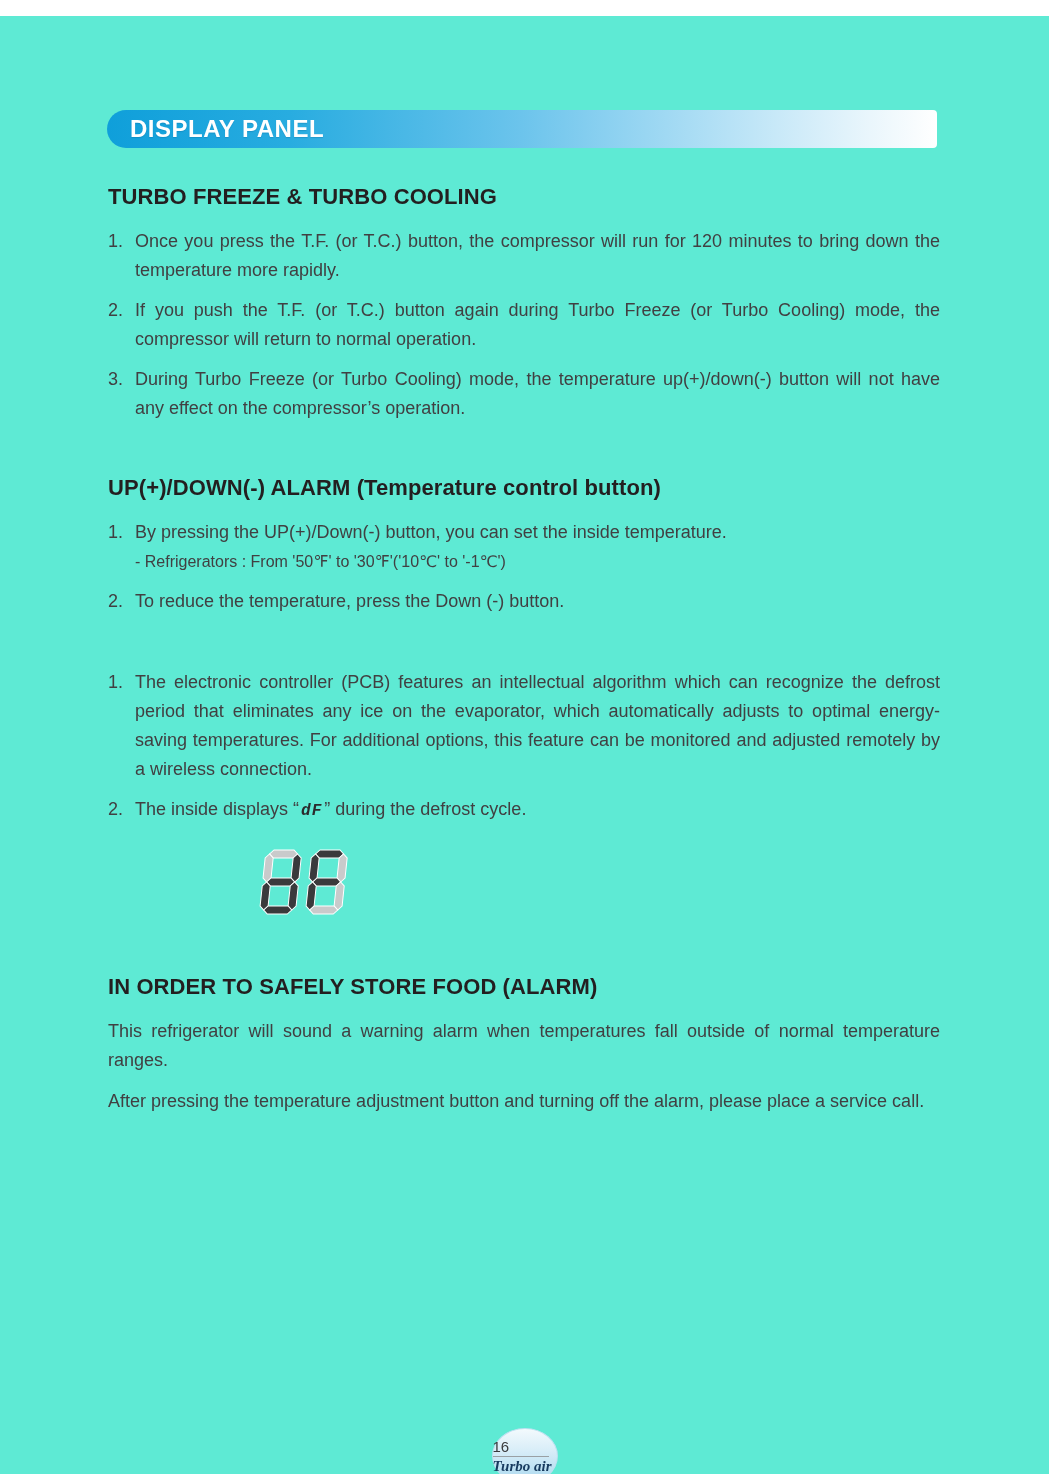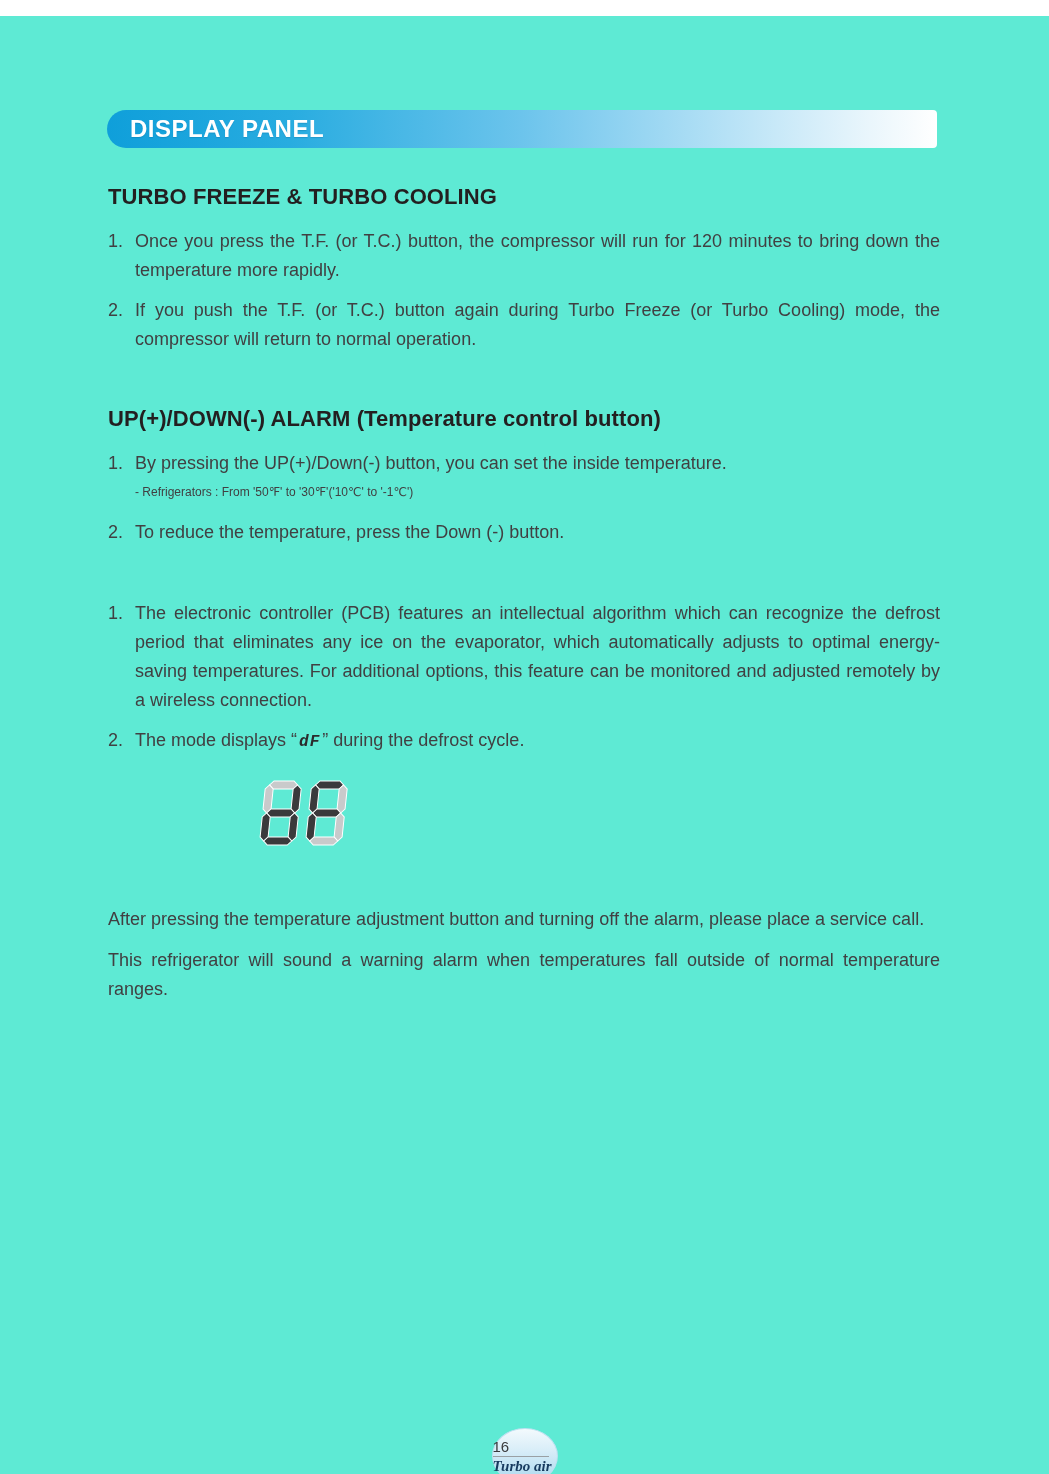--- a/index.html
+++ b/index.html
@@ -56,21 +56,21 @@
     color:#414042;
   }
   .list-item .num {
     display:inline-block;
     width:27px;
     text-indent:0;
   }
   .no-gap { margin-bottom:0; }
   .range-block { margin-bottom:11px; }
   .range-line {
-    font-size:12px;
+    font-size:16px;
     line-height:29px;
     margin-left:27px;
     color:#414042;
   }
   .para {
     font-size:18px;
     line-height:29px;
     text-align:justify;
     margin-bottom:12px;
     color:#414042;
@@ -124,34 +124,35 @@
   <div class="banner">
     <span class="banner-title">DISPLAY PANEL</span>
   </div>
 
   <div class="content">
 
     <section class="sec">
       <h2 class="sec-heading">TURBO FREEZE &amp; TURBO COOLING</h2>
       <p class="list-item"><span class="num">1.</span><span class="txt">Once you press the T.F. (or T.C.) button, the compressor will run for 120 minutes to bring down the temperature more rapidly.</span></p>
       <p class="list-item"><span class="num">2.</span><span class="txt">If you push the T.F. (or T.C.) button again during Turbo Freeze (or Turbo Cooling) mode, the compressor will return to normal operation.</span></p>
+      <p class="list-item"><span class="num">3.</span><span class="txt">During Turbo Freeze (or Turbo Cooling) mode, the temperature up(+)/down(-) button will not have any effect on the compressor’s operation.</span></p>
     </section>
 
     <section class="sec">
       <h2 class="sec-heading">UP(+)/DOWN(-) ALARM (Temperature control button)</h2>
       <p class="list-item no-gap"><span class="num">1.</span><span class="txt">By pressing the UP(+)/Down(-) button, you can set the inside temperature.</span></p>
       <div class="range-block">
         <p class="range-line">- Refrigerators : From '50℉' to '30℉'('10℃' to '-1℃')</p>
       </div>
       <p class="list-item"><span class="num">2.</span><span class="txt">To reduce the temperature, press the Down (-) button.</span></p>
     </section>
 
     <section class="sec">
       <p class="list-item"><span class="num">1.</span><span class="txt">The electronic controller (PCB) features an intellectual algorithm which can recognize the defrost period that eliminates any ice on the evaporator, which automatically adjusts to optimal energy-saving temperatures. For additional options, this feature can be monitored and adjusted remotely by a wireless connection.</span></p>
-      <p class="list-item"><span class="num">2.</span><span class="txt"><span>The mode displays “</span><span class="seg-text">dF</span><span>” during the defrost cycle.</span></span></p>
+      <p class="list-item"><span class="num">2.</span><span class="txt"><span>The inside displays “</span><span class="seg-text">dF</span><span>” during the defrost cycle.</span></span></p>
 
       <div class="display-graphic">
         <svg width="96" height="72" viewBox="0 0 96 72" aria-hidden="true">
           <g transform="translate(10,4) skewX(-6)">
 
             <g>
               <polygon class="seg-off" points="8,0 28,0 32,4 28,8 8,8 4,4"></polygon>
               <polygon class="seg-off" points="4,4 8,8 8,28 4,32 0,28 0,8"></polygon>
               <polygon class="seg-on" points="32,4 36,8 36,28 32,32 28,28 28,8"></polygon>
               <polygon class="seg-on" points="8,28 28,28 32,32 28,36 8,36 4,32"></polygon>
@@ -168,22 +169,23 @@
               <polygon class="seg-on" points="4,32 8,36 8,56 4,60 0,56 0,36"></polygon>
               <polygon class="seg-off" points="32,32 36,36 36,56 32,60 28,56 28,36"></polygon>
               <polygon class="seg-off" points="8,56 28,56 32,60 28,64 8,64 4,60"></polygon>
             </g>
           </g>
         </svg>
       </div>
     </section>
 
     <section class="sec">
+      <h2 class="sec-heading">IN ORDER TO SAFELY STORE FOOD (ALARM)</h2>
+      <p class="para">This refrigerator will sound a warning alarm when temperatures fall outside of normal temperature ranges.</p>
       <p class="para">After pressing the temperature adjustment button and turning off the alarm, please place a service call.</p>
-      <p class="para">This refrigerator will sound a warning alarm when temperatures fall outside of normal temperature ranges.</p>
     </section>
 
   </div>
 
   <div class="footer">
     <div class="footer-badge">
       <div class="page-num">16</div>
       <div class="badge-line"></div>
       <div class="brand">Turbo air</div>
     </div>

